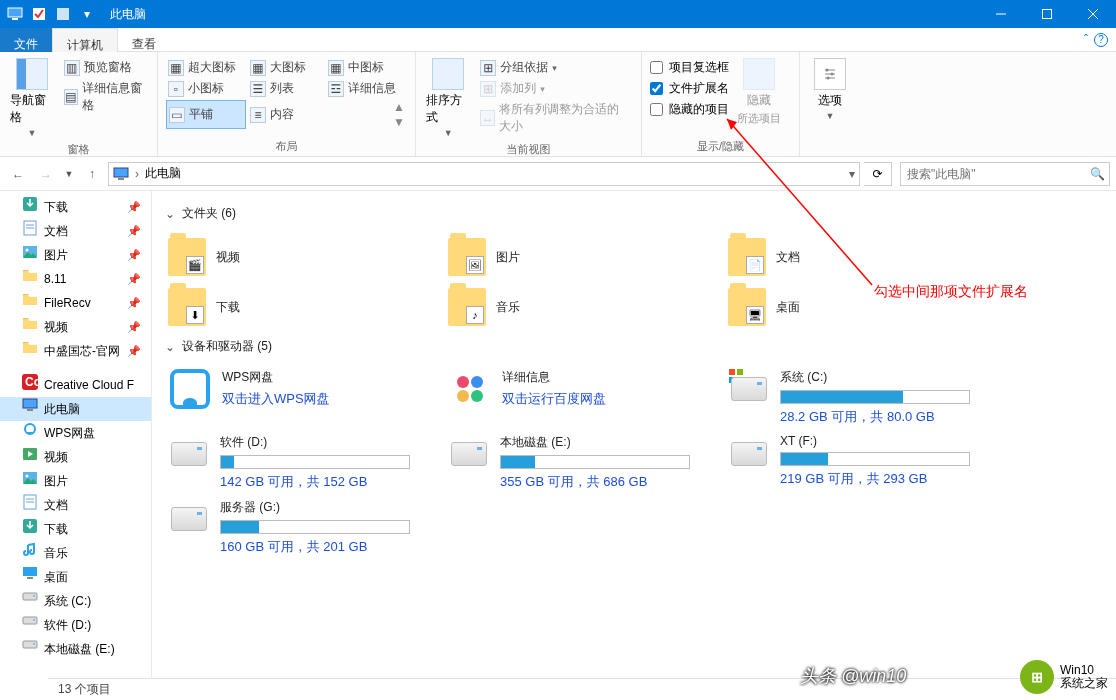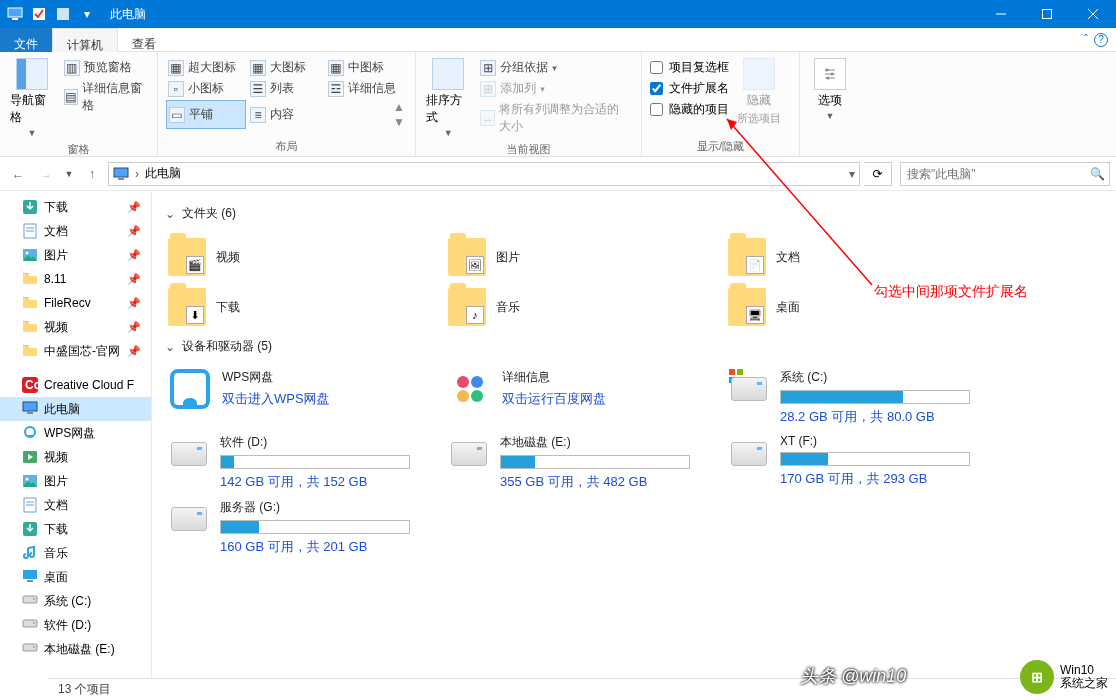--- a/index.html
+++ b/index.html
@@ -43,21 +43,21 @@
 .addr .search { width: 210px; height: 24px; border: 1px solid #ccc; margin-left: 4px; display: flex; align-items: center; }
 .addr .search input { border: none; outline: none; flex: 1; padding: 0 6px; color: #888; font-style: normal; }
 .addr .search .sicon { width: 22px; display: flex; align-items: center; justify-content: center; color: #888; }
 
 
 .main { display: flex; height: calc(700px - 28px - 24px - 105px - 34px - 22px); }
 .nav { width: 152px; border-right: 1px solid #eaeaea; overflow: hidden; padding-top: 4px; }
 .nav .item { display: flex; align-items: center; height: 24px; padding-left: 22px; gap: 6px; position: relative; }
 .nav .item .pin { position: absolute; right: 10px; color: #7a7a7a; font-size: 11px; }
 .nav .item.sel { background: #cce8ff; }
-.nav .item .nicon { width: 16px; height: 16px; display: inline-block; }
+.nav .item .nicon { width: 16px; height: 23px; display: inline-block; }
 .content { flex: 1; overflow: auto; padding: 8px 12px; }
 .section-h { display: flex; align-items: center; gap: 6px; color: #1a1a1a; padding: 6px 0 10px 0; }
 .section-h .chev { color: #555; width: 12px; text-align: center; }
 .grid { display: flex; flex-wrap: wrap; gap: 0 30px; }
 .fitem { width: 250px; height: 50px; display: flex; align-items: center; gap: 10px; padding: 4px; }
 .fitem .ficon { width: 38px; height: 38px; background: #ffd97a; border-radius: 2px; position: relative; }
 .fitem .ficon::before { content:""; position:absolute; top:-5px; left:2px; width:16px; height:6px; background:#ffd97a; border-radius:2px 2px 0 0; }
 .fitem .ftext .t1 { color: #222; }
 .ditem { width: 250px; padding: 4px; display: flex; gap: 10px; }
 .ditem .dicon { width: 44px; height: 40px; display: flex; align-items: center; justify-content: center; }
@@ -613,35 +613,35 @@
           <div class="dicon">
             <div style="position:relative">
               <div class="drive"></div>
             </div>
           </div>
           <div class="dbody">
             <div class="dtitle">本地磁盘 (E:)</div>
             <div class="bar">
               <div class="fill" style="width:18%"></div>
             </div>
-            <div class="dsub">355 GB 可用，共 482 GB</div>
+            <div class="dsub">355 GB 可用，共 686 GB</div>
           </div>
         </div>
         <div class="ditem">
           <div class="dicon">
             <div style="position:relative">
               <div class="drive"></div>
             </div>
           </div>
           <div class="dbody">
             <div class="dtitle">XT (F:)</div>
             <div class="bar">
               <div class="fill" style="width:25%"></div>
             </div>
-            <div class="dsub">170 GB 可用，共 293 GB</div>
+            <div class="dsub">219 GB 可用，共 293 GB</div>
           </div>
         </div>
         <div class="ditem">
           <div class="dicon">
             <div style="position:relative">
               <div class="drive"></div>
             </div>
           </div>
           <div class="dbody">
             <div class="dtitle">服务器 (G:)</div>

